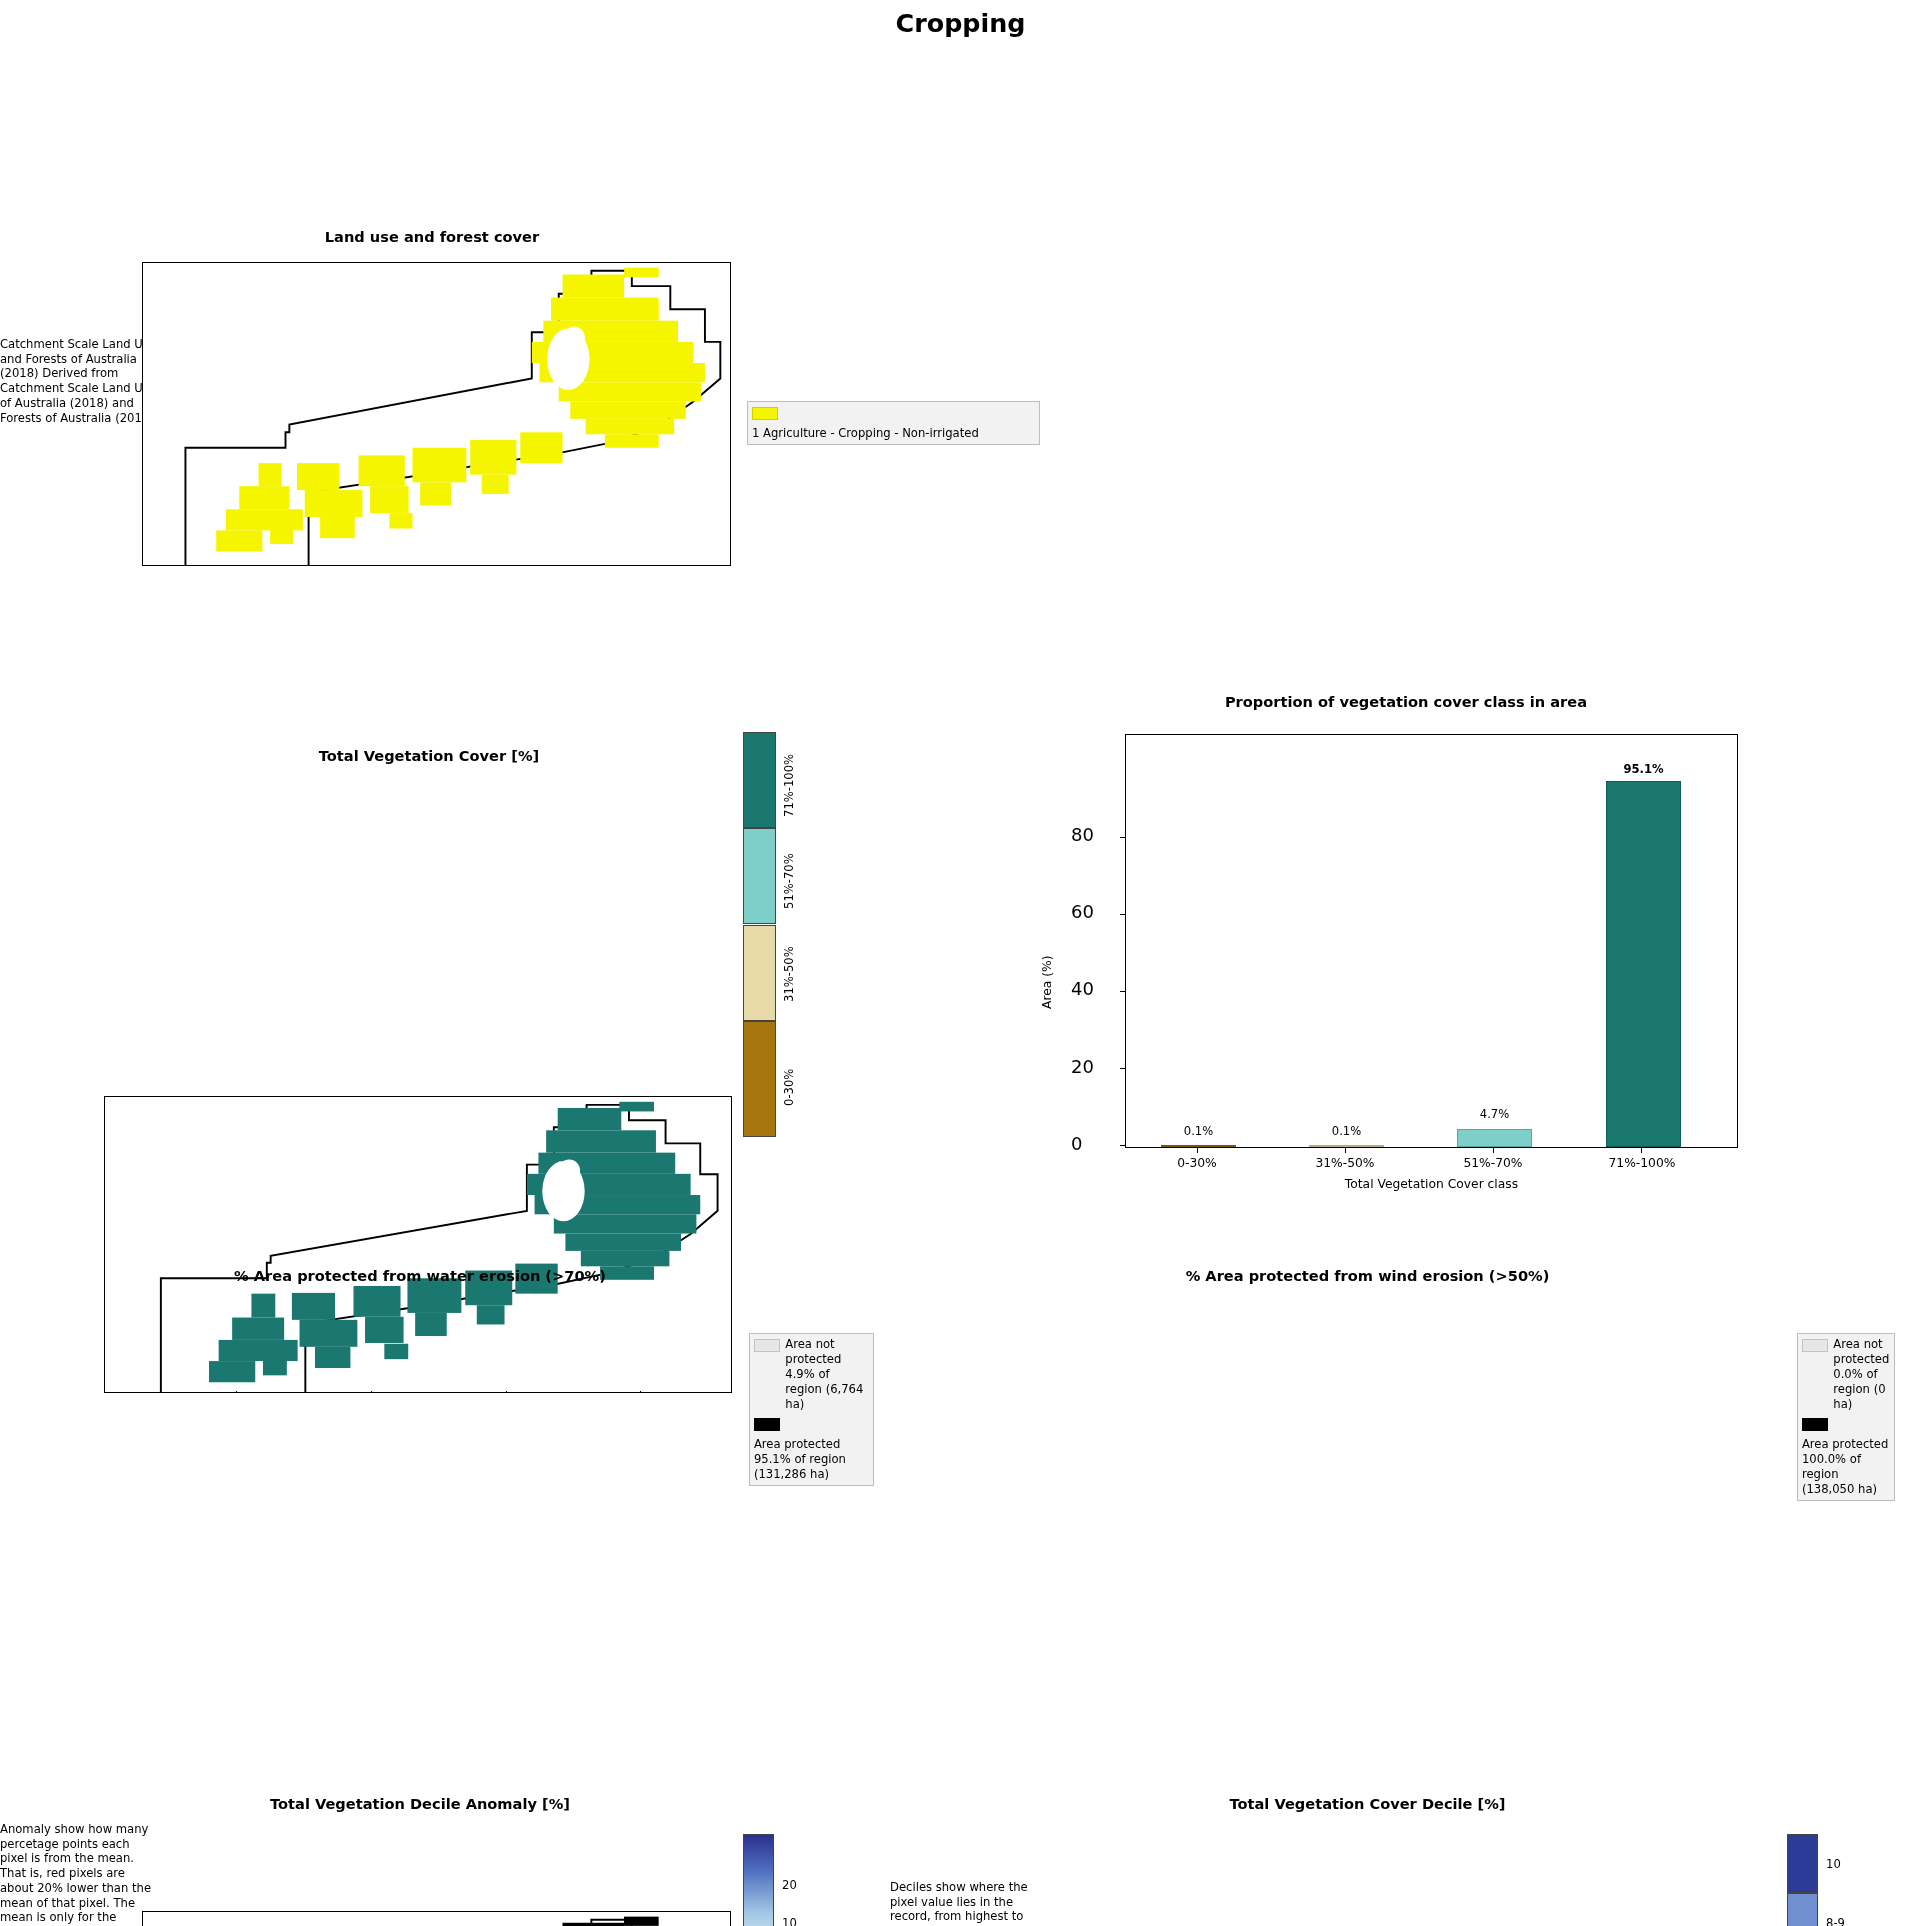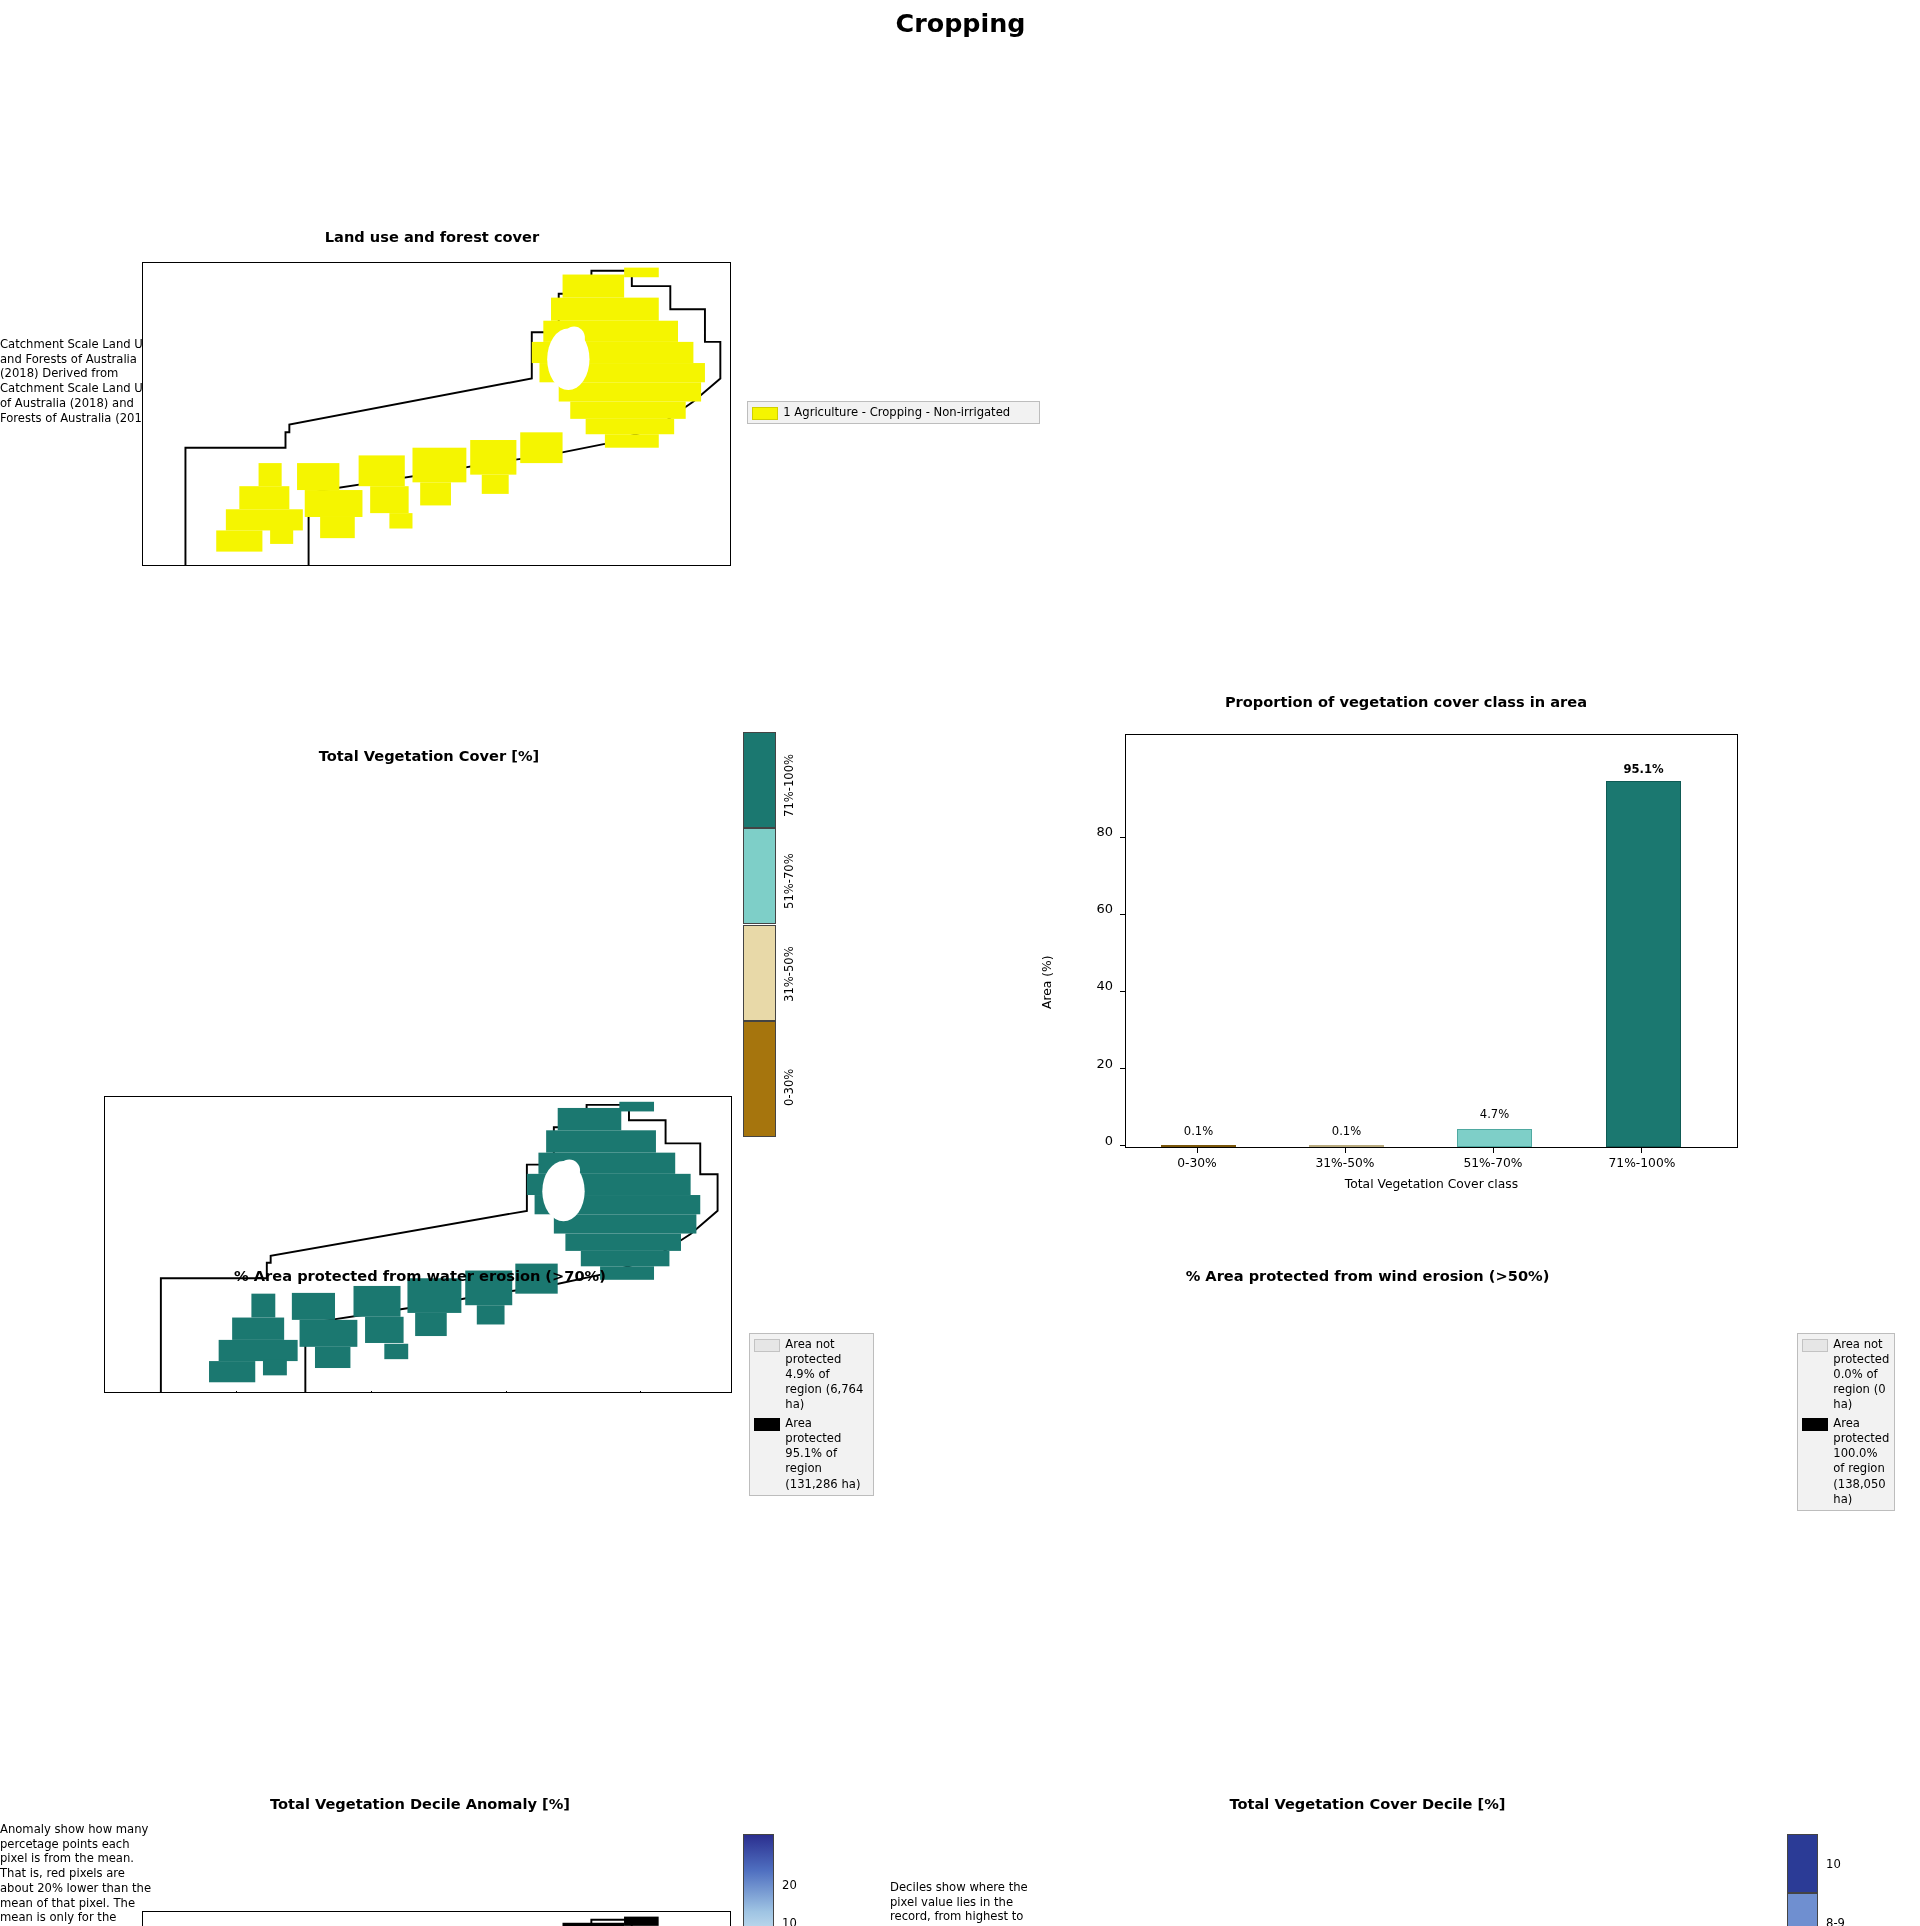--- a/index.html
+++ b/index.html
@@ -55,21 +55,21 @@
     font-family: "DejaVu Sans", sans-serif;
     padding: 3.1px 3.9px;
     box-sizing: border-box;
   }
   .legend-row {
     display: flex;
     align-items: flex-start;
     gap: 5.4px;
     margin-bottom: 3.9px;
   }
-  .legend-row:last-child { margin-bottom: 0; }
+  .legend-row:last-child { margin-bottom: 0; flex-direction: column; }
   .swatch {
     width: 24px;
     height: 11.6px;
     flex: 0 0 auto;
     margin-top: 1.5px;
     border: 0.4px solid rgba(0,0,0,0.15);
   }
   .legend-text { white-space: pre-line; }
 
   
@@ -111,22 +111,21 @@
     box-sizing: border-box;
   }
   .bar-label {
     position: absolute;
     font-size: 11.6px;
     text-align: center;
     font-family: "DejaVu Sans", sans-serif;
   }
   .ytick {
     position: absolute;
-    font-size: 13px;
-    text-align: right;
+    font-size: 18px;
     font-family: "DejaVu Sans", sans-serif;
   }
   .ytick-mark {
     position: absolute;
     width: 4.6px;
     height: 1.2px;
     background: #000;
   }
   .xtick {
     position: absolute;

